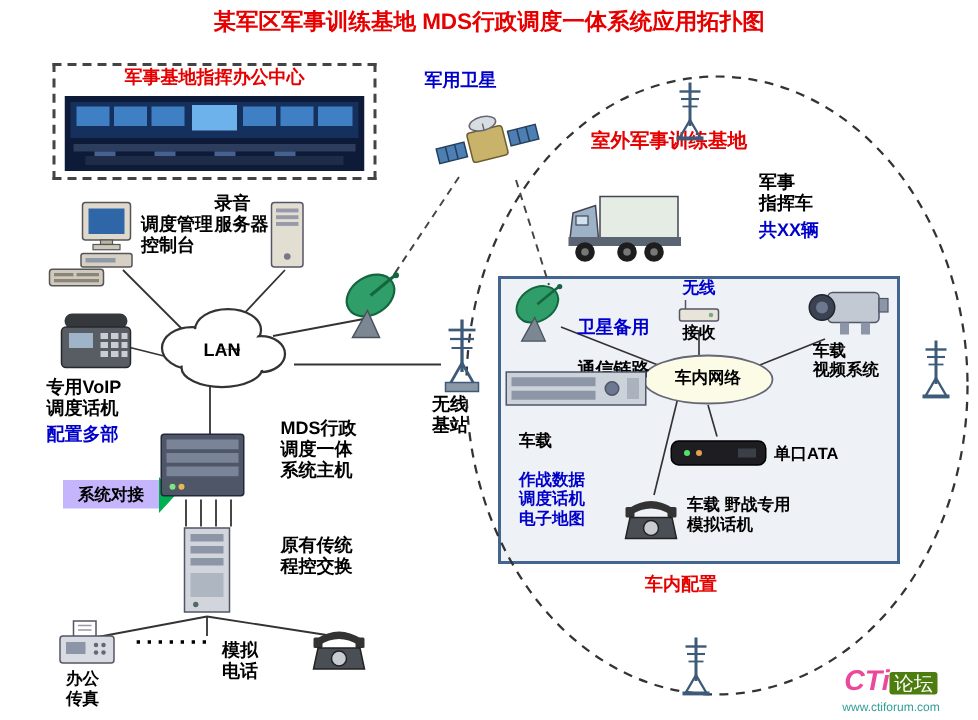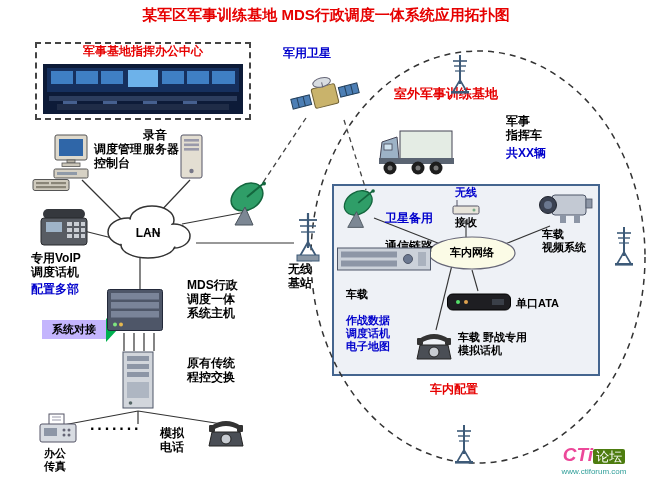--- a/index.html
+++ b/index.html
@@ -261,21 +261,21 @@
           <circle cx="26" cy="18" r="1.5"></circle>
           <circle cx="31" cy="18" r="1.5"></circle>
           <circle cx="26" cy="23" r="1.5"></circle>
           <circle cx="31" cy="23" r="1.5"></circle>
         </g>
     </svg>
   </div>
   <div class="lbl c11" style="left:44px;top:447px">办公
 传真</div>
   <div class="lbl" style="left:90px;top:420px;font-size:16px;letter-spacing:2px">·······</div>
-  <div class="lbl" style="left:160px;top:426px">模拟
+  <div class="lbl" style="left:148px;top:426px">模拟
 电话</div>
   <div class="ic" style="left:206px;top:416px;width:40px;height:34px">
     <svg viewBox="0 0 40 34">
       <path d="M5 10 Q20 0 35 10 L33 14 Q20 6 7 14 Z" fill="#333"></path>
       <rect x="3" y="9" width="6" height="7" rx="1" fill="#333"></rect>
         <rect x="31" y="9" width="6" height="7" rx="1" fill="#333"></rect>
       <path d="M6 16 L34 16 L37 30 L3 30 Z" fill="#4a4e55" stroke="#222"></path>
       <circle cx="20" cy="23" r="5" fill="#c8ccd2" stroke="#222"></circle>
     </svg>
   </div>

